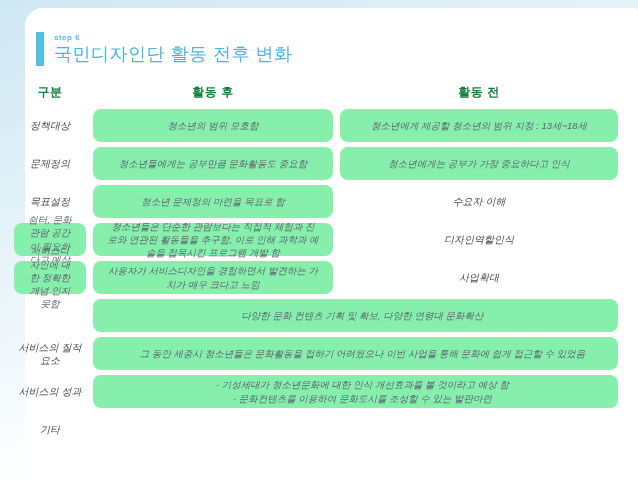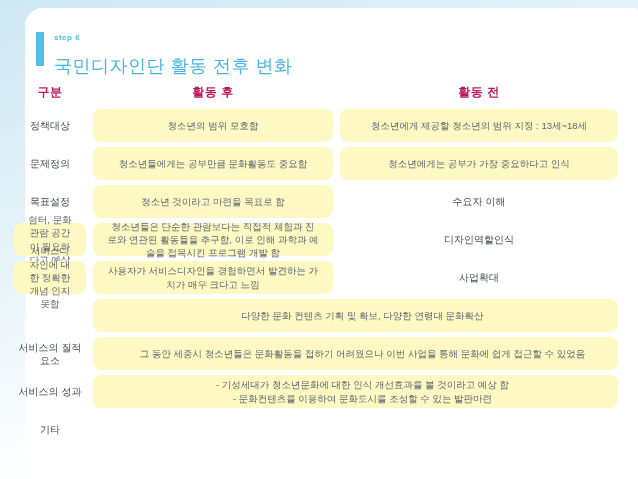--- a/index.html
+++ b/index.html
@@ -8,39 +8,39 @@
     font-family:"Liberation Sans","DejaVu Sans",sans-serif;
     background:linear-gradient(160deg,#cfe8f3 0%,#e2f1f8 30%,#ffffff 70%);
   }
   .panel{
     position:absolute;left:25px;top:8px;right:0;bottom:0;
     background:#ffffff;border-radius:18px 4px 4px 4px;
   }
   
   .hd{position:absolute;left:36px;top:32px;display:flex;align-items:stretch;}
   .hd-bar{width:8px;height:34px;background:#54bfe6;margin-right:10px;}
-  .hd-txt{display:flex;flex-direction:column;justify-content:space-between;padding:1px 0;gap:12px;}
+  .hd-txt{display:flex;flex-direction:column;justify-content:space-between;padding:1px 0;}
   .step{font-size:8px;font-weight:bold;color:#54bfe6;letter-spacing:.5px;}
   .title{font-size:18px;color:#48b5e0;letter-spacing:.5px;}
   
   .tbl{position:absolute;left:14px;top:84px;width:604px;}
   .grid{
     display:grid;grid-template-columns:72px 240px 278px;
-    column-gap:7px;row-gap:5px;grid-auto-rows:33px;
+    column-gap:7px;row-gap:5px;grid-auto-rows:33px;font-style:italic;
   }
   .cols-hd{display:grid;grid-template-columns:72px 240px 278px;column-gap:7px;margin-bottom:8px;}
   .col-title{
-    text-align:center;font-size:12px;font-weight:bold;color:#be185d;letter-spacing:.5px;
+    text-align:center;font-size:12px;font-weight:bold;color:#15803d;letter-spacing:.5px;
   }
   .lab{
     display:flex;align-items:center;justify-content:center;text-align:center;
     font-size:10px;color:#43474c;line-height:1.3;font-weight:500;
   }
   .cell{
-    background:#fef9c3;border-radius:8px;
+    background:#86efac;border-radius:8px;
     display:flex;flex-direction:column;align-items:center;justify-content:center;
     text-align:center;font-size:9.5px;color:#5c6670;line-height:1.4;
     padding:2px 14px;box-sizing:border-box;
   }
   .cell.full{grid-column:2 / 4;padding-left:28px;}
   .cell span{display:block;}
 </style>
 </head>
 <body>
 
@@ -65,21 +65,21 @@
 
     <div class="lab">정책대상</div>
     <div class="cell">청소년의 범위 모호함</div>
     <div class="cell">청소년에게 제공할 청소년의 범위 지정 : 13세~18세</div>
 
     <div class="lab">문제정의</div>
     <div class="cell">청소년들에게는 공부만큼 문화활동도 중요함</div>
     <div class="cell">청소년에게는 공부가 가장 중요하다고 인식</div>
 
     <div class="lab">목표설정</div>
-    <div class="cell">청소년 것이라고 마련을 목표로 함</div>
+    <div class="cell">청소년 문제정의 마련을 목표로 함</div>
 
     <div class="lab">수요자 이해</div>
     <div class="cell">쉼터, 문화관람 공간이 필요하다고 예상</div>
     <div class="cell">청소년들은 단순한 관람보다는 직접적 체험과 진로와 연관된 활동들을 추구함, 이로 인해 과학과 예술을 접목시킨 프로그램 개발 함</div>
 
     <div class="lab">디자인역할인식</div>
     <div class="cell">서비스디자인에 대한 정확한 개념 인지 못함</div>
     <div class="cell">사용자가 서비스디자인을 경험하면서 발견하는 가치가 매우 크다고 느낌</div>
 
     <div class="lab">사업확대</div>

